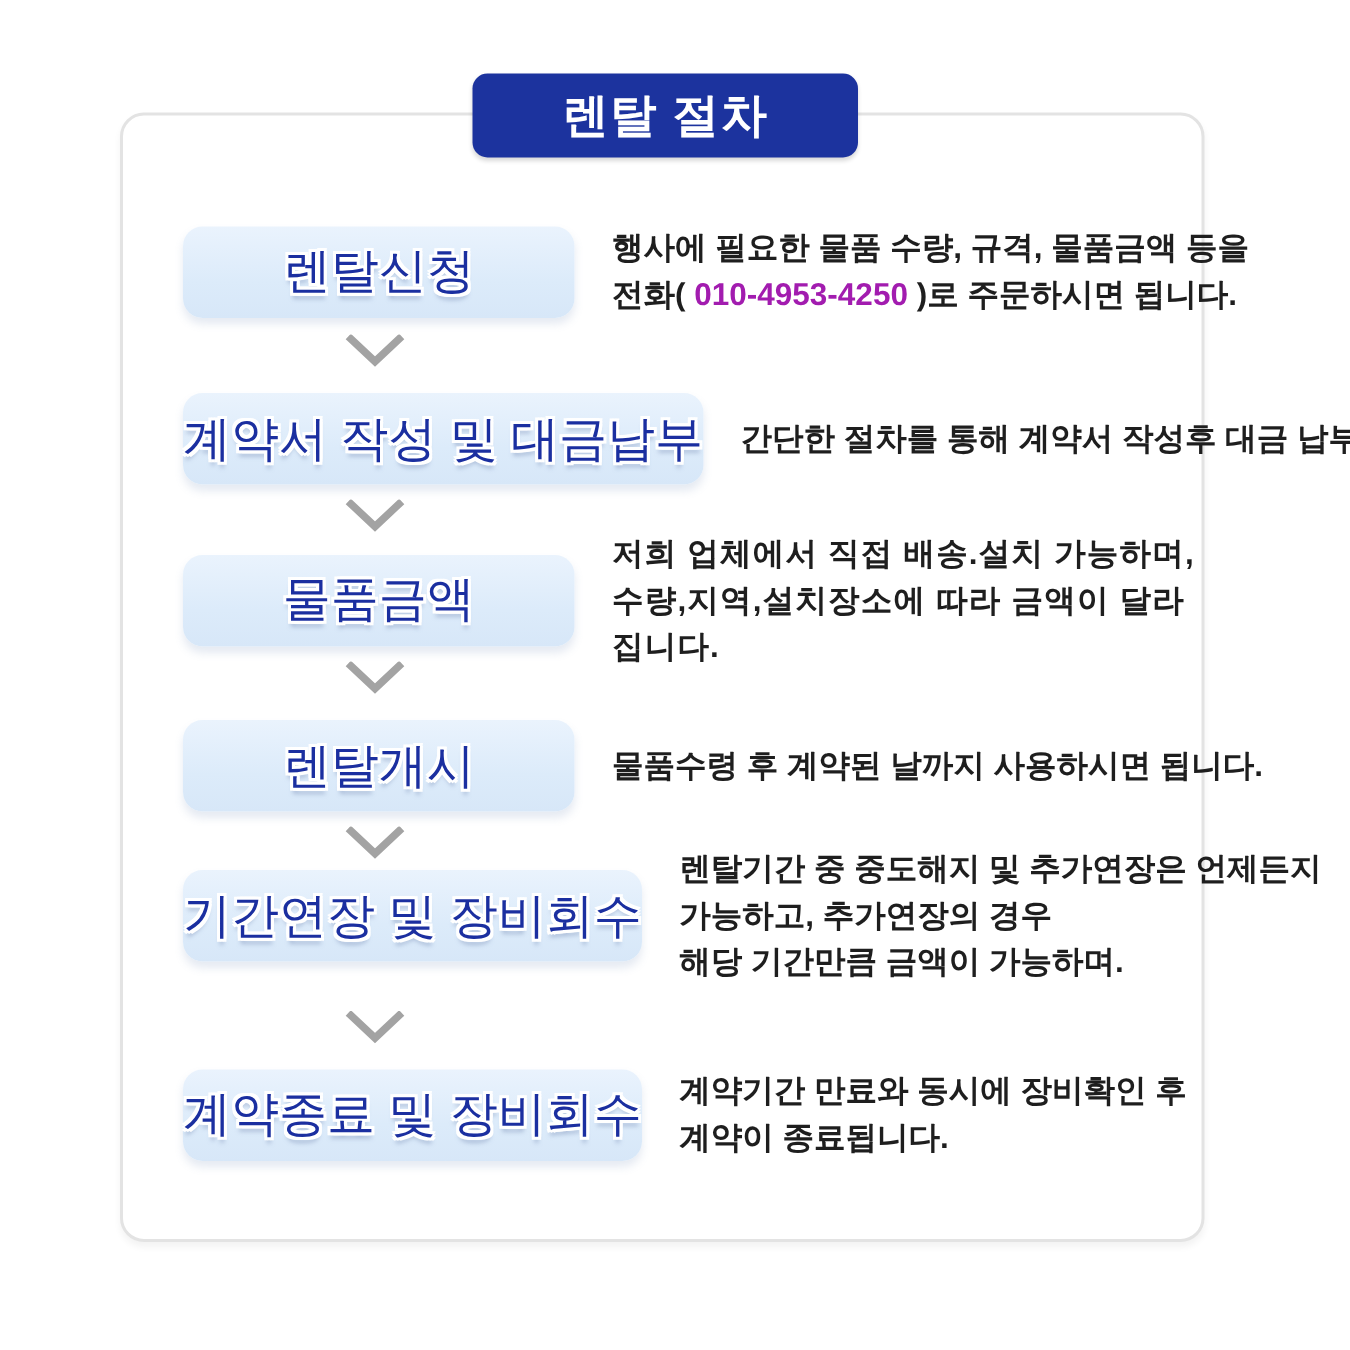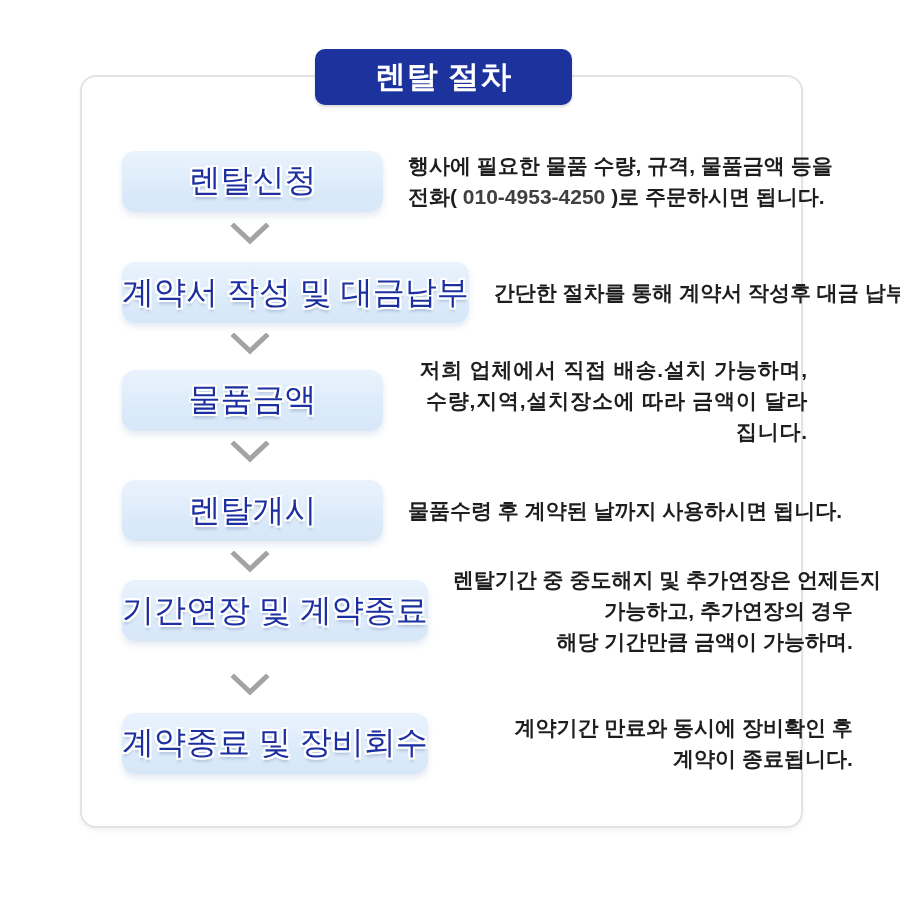--- a/index.html
+++ b/index.html
@@ -1,19 +1,18 @@
 <!DOCTYPE html>
 <html><head>
 <meta charset="utf-8">
 <style>
   html,body{margin:0;padding:0;background:#ffffff;}
   .canvas{
     position:relative;width:900px;height:900px;background:#ffffff;overflow:hidden;
     font-family:"Liberation Sans","DejaVu Sans",sans-serif;
-    text-align:right;
   }
   .panel{
     position:absolute;left:80px;top:75px;width:719px;height:749px;
     border:2px solid #e3e3e3;border-radius:16px;background:#ffffff;
     box-shadow:0 3px 5px rgba(0,0,0,0.05);
   }
   .header-badge{
     position:absolute;left:315px;top:49px;width:257px;height:56px;
     background:#1c339e;border-radius:10px;
     display:flex;align-items:center;justify-content:center;
@@ -39,21 +38,21 @@
       -2px -2px 0 #fff, 2px -2px 0 #fff, -2px 2px 0 #fff, 2px 2px 0 #fff,
       0 -2px 0 #fff, 0 2px 0 #fff, -2px 0 0 #fff, 2px 0 0 #fff,
       0 4px 3px rgba(120,140,180,0.55);
   }
   .desc{
     margin-left:25px;width:400px;
     color:#1e1e1e;font-size:21px;font-weight:600;line-height:31px;
   }
   .desc .line{white-space:nowrap;}
   .desc .spread{letter-spacing:0.8px;}
-  .phone{color:#404040;}
+  .phone{color:#a21caf;}
   .chevron{position:absolute;left:230px;width:40px;height:22px;}
   .chevron polyline{fill:none;stroke:#a3a3a3;stroke-width:5;stroke-linecap:square;stroke-linejoin:miter;}
 </style>
 </head>
 <body>
 
 <div class="canvas">
 
   <div class="panel"></div>
 
@@ -111,21 +110,21 @@
       <div class="line">물품수령 후 계약된 날까지 사용하시면 됩니다.</div>
     </div>
   </div>
 
   <svg class="chevron" style="top:551px" viewBox="0 0 40 22">
       <polyline points="4,3 20,18 36,3"></polyline>
     </svg>
 
   <div class="row" style="top:564px;height:93px">
     <div class="step-box">
-      <span>기간연장 및 계약종료</span>
+      <span>기간연장 및 장비회수</span>
     </div>
     <div class="desc">
       <div class="line">렌탈기간 중 중도해지 및 추가연장은 언제든지</div>
       <div class="line">가능하고, 추가연장의 경우</div>
       <div class="line">해당 기간만큼 금액이 가능하며.</div>
     </div>
   </div>
 
   <svg class="chevron" style="top:674px" viewBox="0 0 40 22">
       <polyline points="4,3 20,18 36,3"></polyline>

